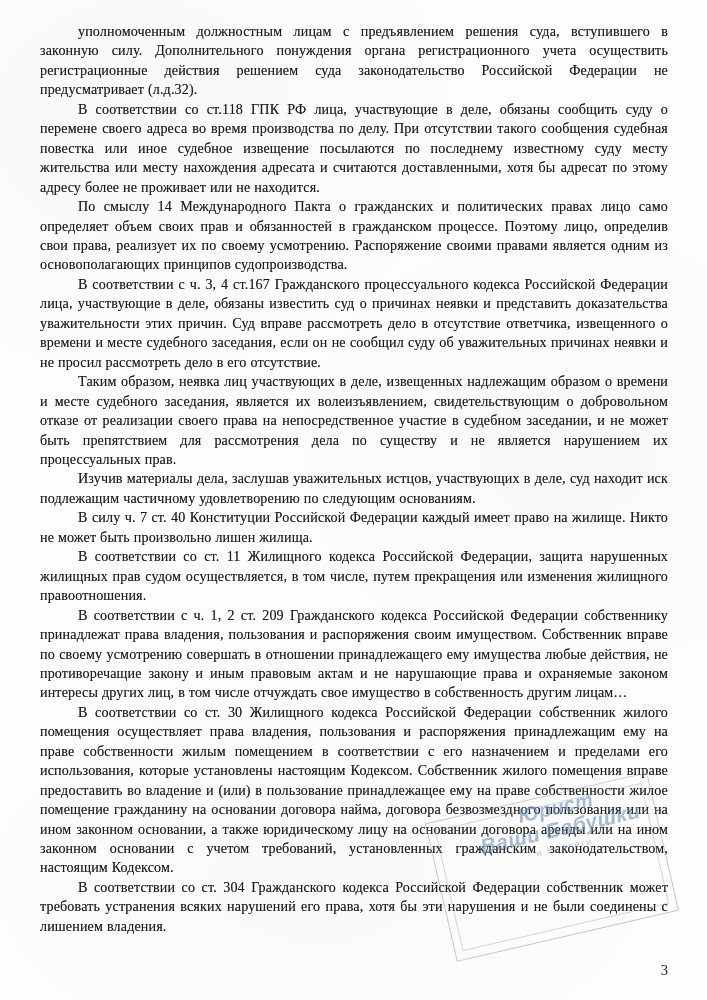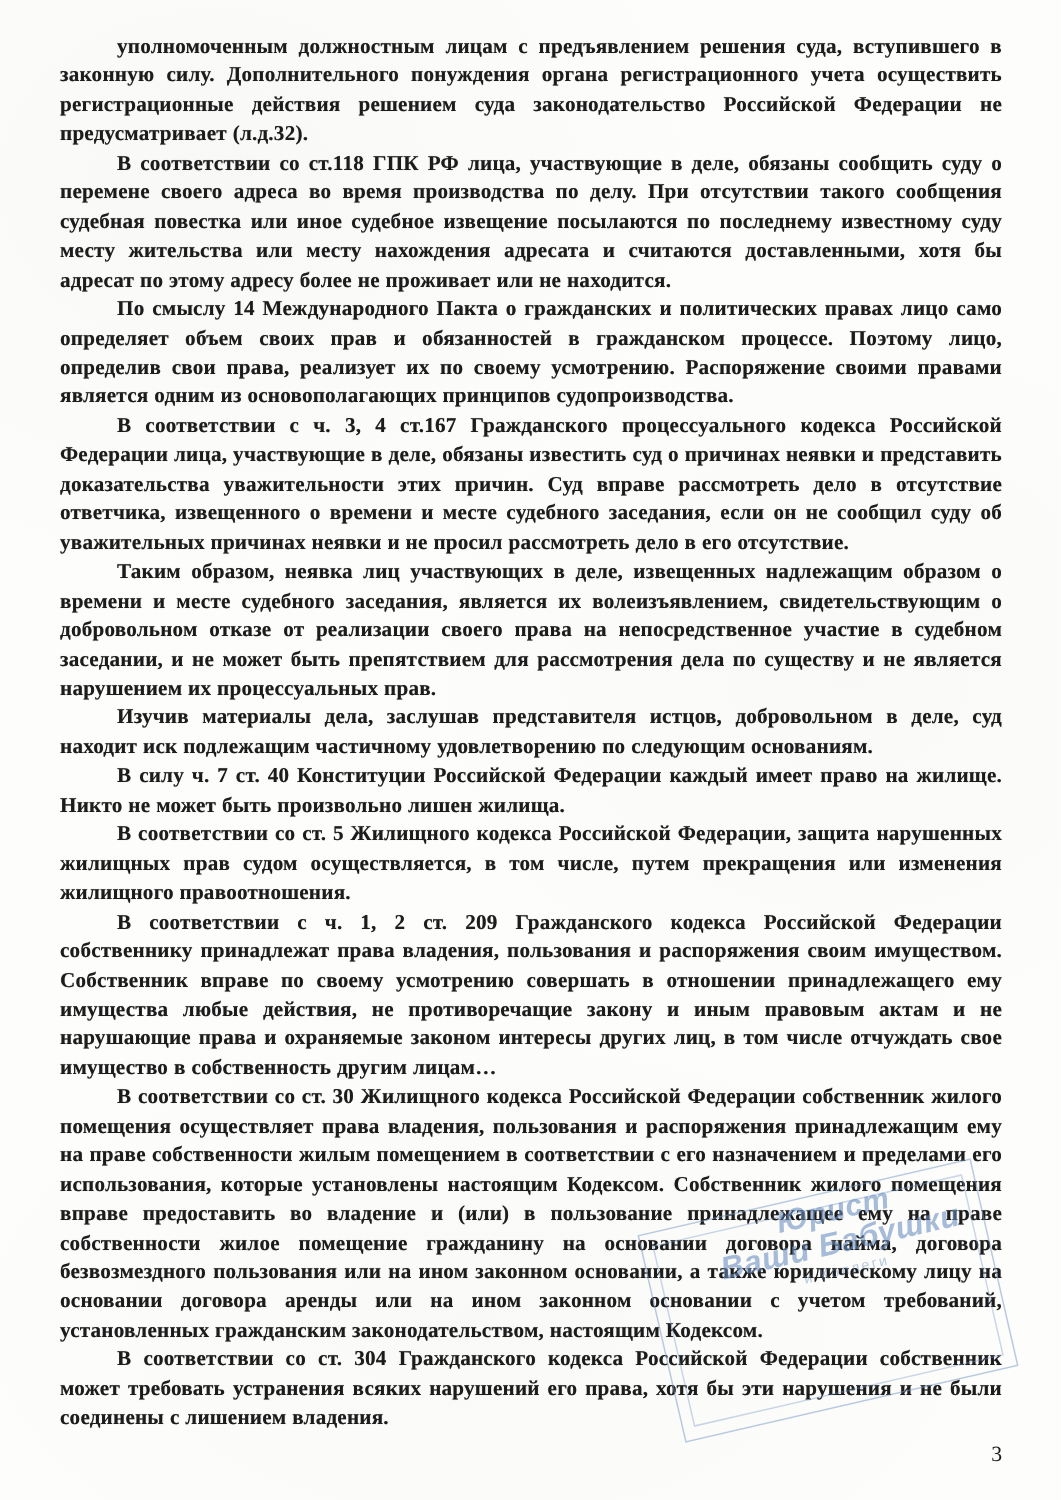--- a/index.html
+++ b/index.html
@@ -42,21 +42,20 @@
     line-height: 19.45px;
     color: #1c1c1c;
     letter-spacing: 0.01em;
     word-spacing: 0.015em;
     -webkit-font-smoothing: none;
   }
 
   
   #textcol p.para {
     text-shadow: 0 0 0.45px rgba(40,40,40,0.55);
-    font-weight: bold;
   }
 
   
   #watermark {
     position: absolute;
     left: 432px;
     top: 778px;
     width: 252px;
     height: 186px;
     pointer-events: none;
@@ -114,23 +113,23 @@
 <body>
 
 <div id="page">
 
   <div id="textcol">
     <p class="para">уполномоченным должностным лицам с предъявлением решения суда, вступившего в законную силу. Дополнительного понуждения органа регистрационного учета осуществить регистрационные действия решением суда законодательство Российской Федерации не предусматривает (л.д.32).</p>
     <p class="para">В соответствии со ст.118 ГПК РФ лица, участвующие в деле, обязаны сообщить суду о перемене своего адреса во время производства по делу. При отсутствии такого сообщения судебная повестка или иное судебное извещение посылаются по последнему известному суду месту жительства или месту нахождения адресата и считаются доставленными, хотя бы адресат по этому адресу более не проживает или не находится.</p>
     <p class="para">По смыслу 14 Международного Пакта о гражданских и политических правах лицо само определяет объем  своих  прав и обязанностей в гражданском процессе. Поэтому лицо, определив свои права, реализует их по своему усмотрению. Распоряжение своими правами  является одним из основополагающих принципов судопроизводства.</p>
     <p class="para">В соответствии с ч. 3, 4 ст.167 Гражданского процессуального кодекса  Российской Федерации  лица, участвующие в деле, обязаны известить суд о причинах неявки и представить доказательства уважительности этих причин. Суд вправе рассмотреть дело в отсутствие ответчика, извещенного о времени и месте судебного заседания, если он не сообщил суду об уважительных причинах неявки и не просил рассмотреть дело в его отсутствие.</p>
     <p class="para">Таким образом, неявка лиц участвующих в деле, извещенных надлежащим образом о времени и месте судебного заседания, является их волеизъявлением, свидетельствующим о добровольном отказе от реализации своего права на непосредственное участие  в судебном заседании, и не может быть препятствием для рассмотрения дела по существу и не является нарушением их процессуальных прав.</p>
-    <p class="para">Изучив материалы дела, заслушав представителя истцов, добровольном в деле, суд находит иск подлежащим частичному удовлетворению по следующим основаниям.</p>
+    <p class="para">Изучив материалы дела, заслушав уважительных истцов, участвующих в деле, суд находит иск подлежащим частичному удовлетворению по следующим основаниям.</p>
     <p class="para">В силу ч. 7 ст. 40 Конституции Российской Федерации  каждый имеет право на жилище. Никто не может быть произвольно лишен жилища.</p>
-    <p class="para">В соответствии со ст. 5 Жилищного кодекса  Российской Федерации, защита нарушенных жилищных прав судом осуществляется, в том числе, путем прекращения или изменения жилищного правоотношения.</p>
+    <p class="para">В соответствии со ст. 11 Жилищного кодекса  Российской Федерации, защита нарушенных жилищных прав судом осуществляется, в том числе, путем прекращения или изменения жилищного правоотношения.</p>
     <p class="para">В соответствии с ч. 1, 2 ст. 209 Гражданского кодекса Российской Федерации собственнику принадлежат права владения, пользования и распоряжения своим имуществом. Собственник вправе по своему усмотрению совершать в отношении принадлежащего ему имущества любые действия, не противоречащие закону и иным правовым актам и не нарушающие права и охраняемые законом интересы других лиц, в том числе отчуждать свое имущество в собственность другим лицам…</p>
     <p class="para">В соответствии со ст. 30 Жилищного кодекса Российской Федерации собственник жилого помещения осуществляет права владения, пользования и распоряжения принадлежащим ему на праве собственности жилым помещением в соответствии с его назначением и пределами его использования, которые установлены настоящим Кодексом. Собственник жилого помещения вправе предоставить во владение и (или) в пользование принадлежащее ему на праве собственности жилое помещение гражданину на основании договора найма, договора безвозмездного пользования или на ином законном основании, а также юридическому лицу на основании договора аренды или на ином законном основании с учетом требований, установленных гражданским законодательством, настоящим Кодексом.</p>
     <p class="para">В соответствии со ст. 304 Гражданского кодекса Российской Федерации  собственник может требовать устранения всяких нарушений его права, хотя бы эти нарушения и не были соединены с лишением владения.</p>
   </div>
 
   <div id="watermark">
     <div class="frame"></div>
     <div class="frame inner"></div>
     <div class="wm-text">
       <div class="wm-l1">Юрист</div>

